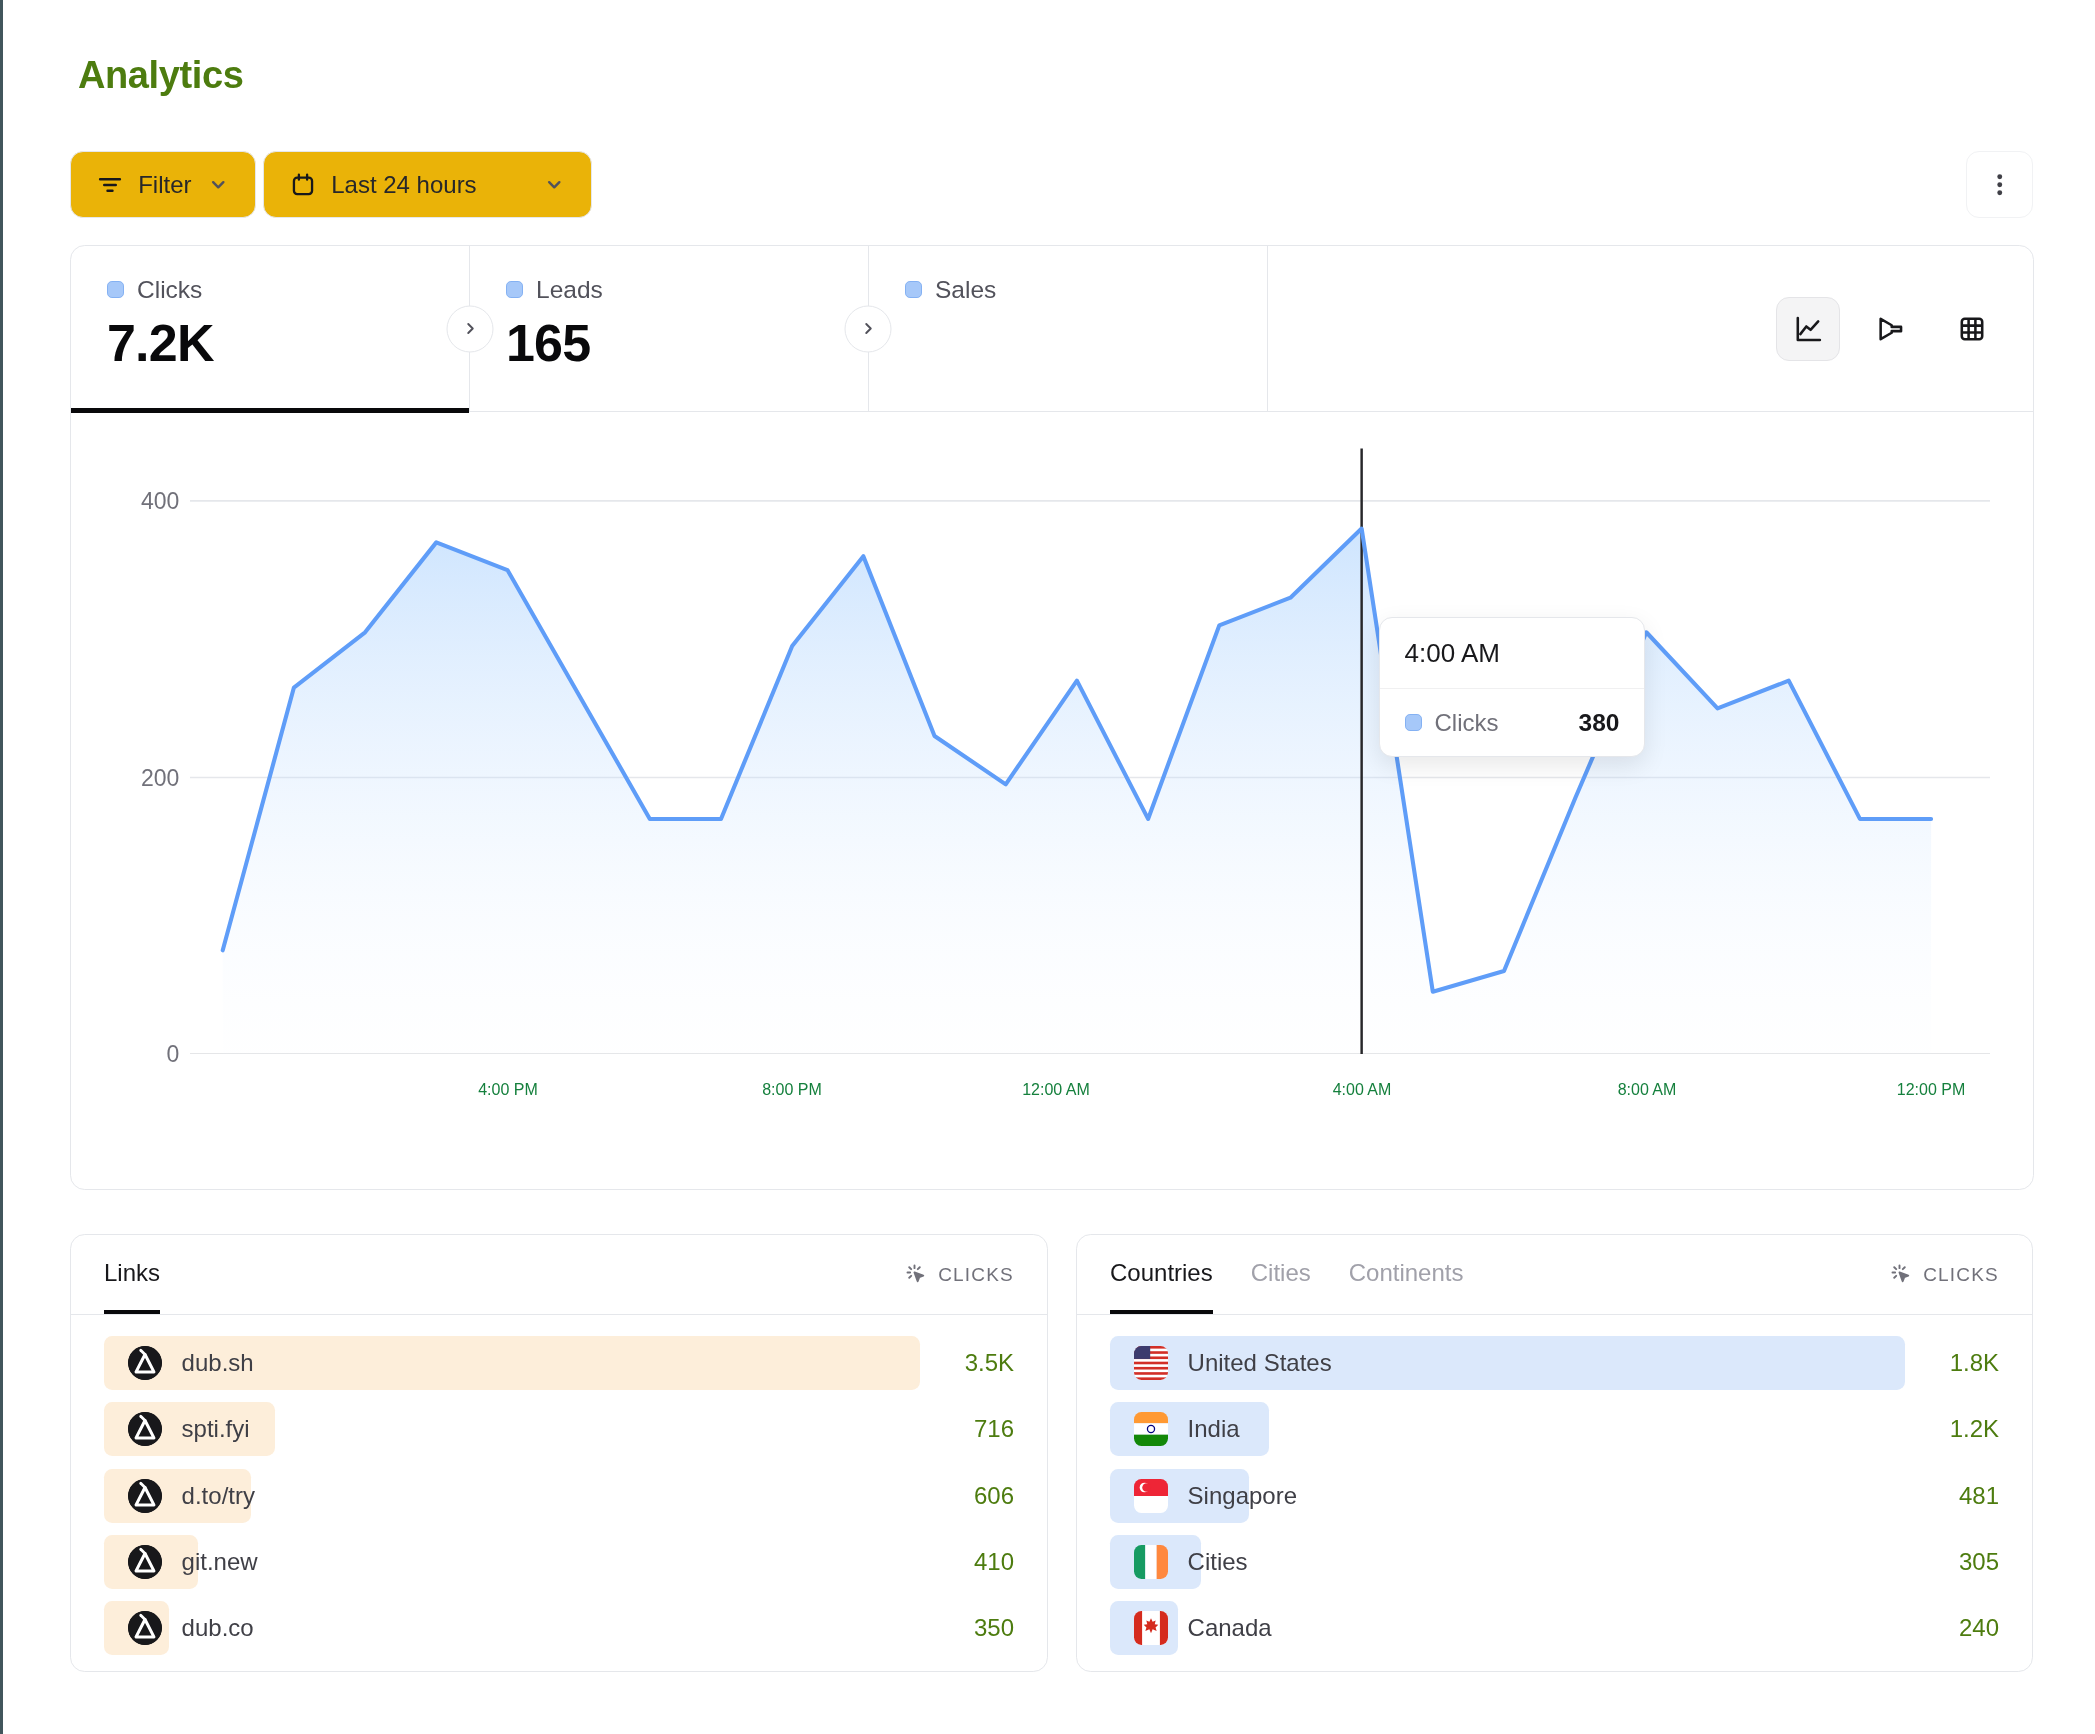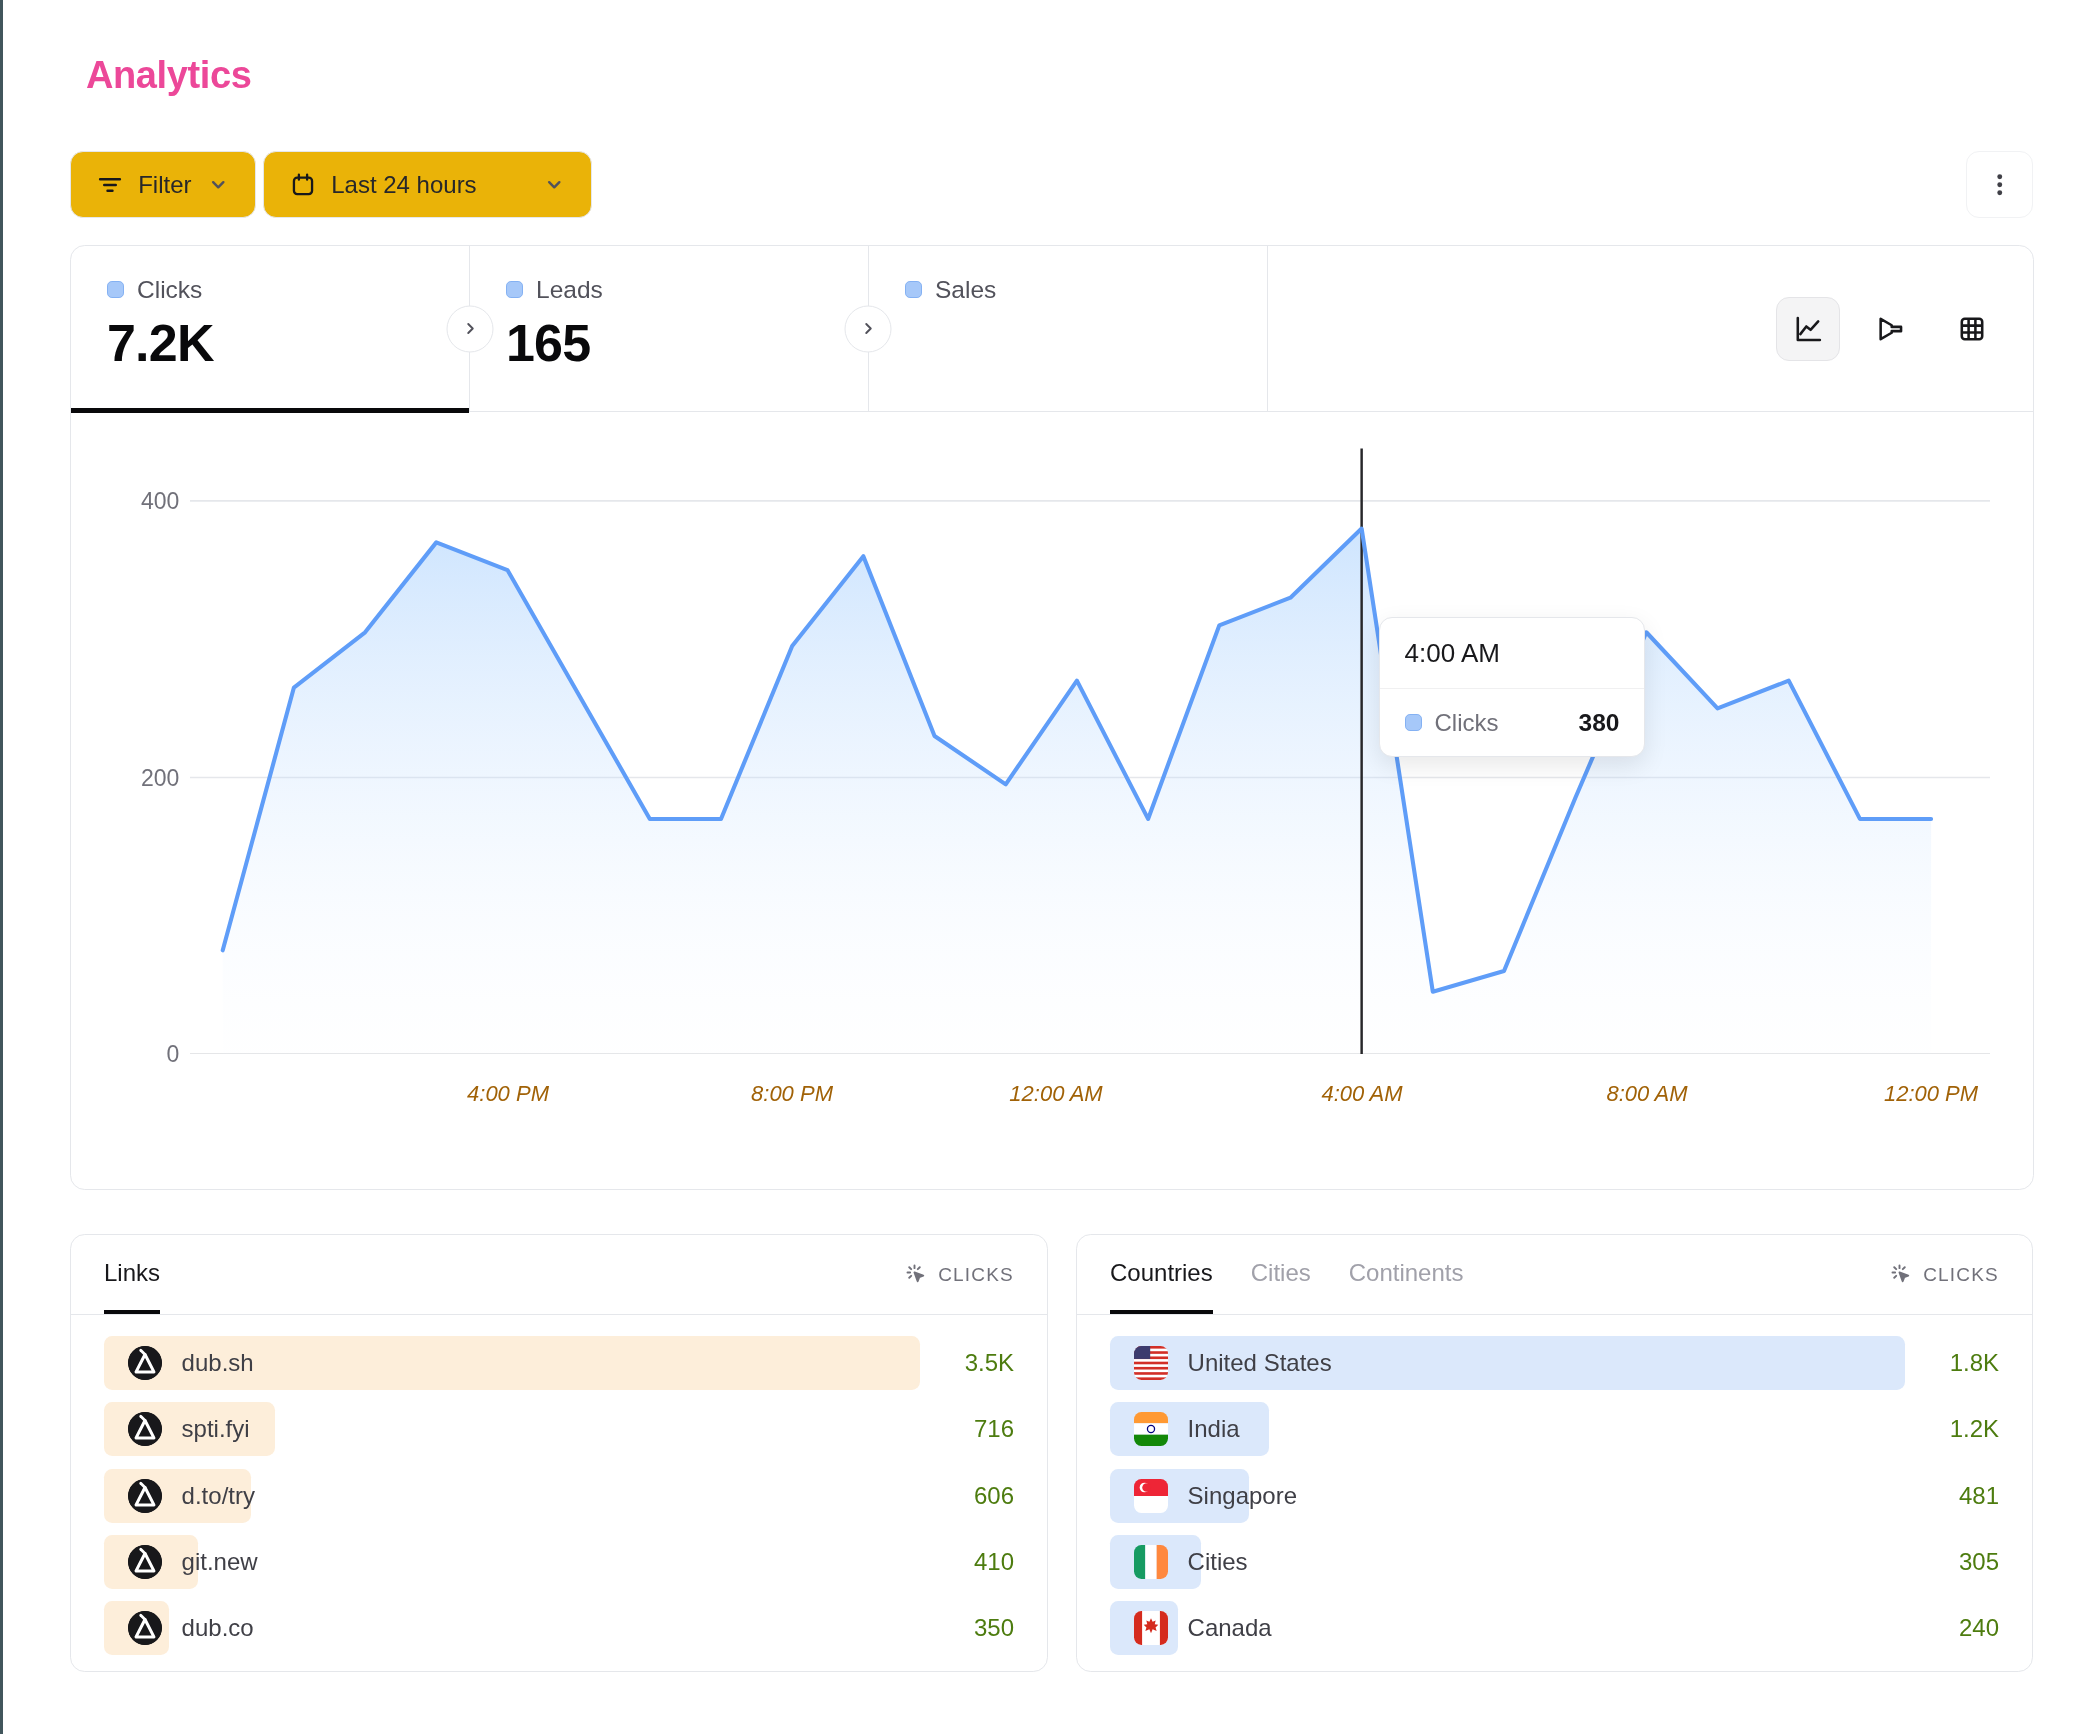--- a/index.html
+++ b/index.html
@@ -4,21 +4,21 @@
 <style>
   * { margin:0; padding:0; box-sizing:border-box; }
   html,body { background:#fff; }
   body {
     width:2096px; height:1735px; position:relative; overflow:hidden;
     font-family:"Liberation Sans","DejaVu Sans",sans-serif; color:#18181b;
   }
   .edge { position:absolute; left:0; top:0; bottom:0; width:2.5px; background:#41565c; }
 
   
-  .page-title { position:absolute; left:86px; top:54px; font-size:38px; font-weight:700; letter-spacing:-0.4px; color:#ec4899; }
+  .page-title { position:absolute; left:78px; top:54px; font-size:38px; font-weight:700; letter-spacing:-0.4px; color:#4d7c0f; }
 
   .toolbar-btn {
     position:absolute; top:151px; height:67px; background:#eab308;
     border:1.6px solid #e5e7eb; border-radius:13px; display:flex; align-items:center;
     gap:14.7px; padding:0 24.5px; font-size:24px; color:#27272a; cursor:pointer;
   }
   #filter-btn { left:70px; }
   #date-btn { left:263px; width:329px; }
   #date-btn .chev { margin-left:auto; }
   .icon-sm { width:28px; height:28px; flex:0 0 auto; }
@@ -49,21 +49,21 @@
 
   .charttype-group { position:absolute; right:29.5px; top:51px; display:flex; gap:18px; align-items:center; }
   .ct-btn { width:64px; height:64px; border-radius:13px; display:flex; align-items:center; justify-content:center; cursor:pointer; background:#fff; border:1.6px solid transparent; }
   .ct-btn.active { background:#f4f4f5; border-color:#e4e4e7; }
   .ct-btn svg { width:34px; height:34px; }
 
   
   .chart-wrap { position:absolute; left:0; right:0; top:166px; bottom:0; }
   .y-label { position:absolute; left:16.4px; width:92px; text-align:right; font-size:23px; color:#71717a; }
   .x-axis { position:absolute; left:119px; top:669px; width:1800px; height:36px; }
-  .x-label { position:absolute; transform:translateX(-50%); font-size:22px; color:#a16207; white-space:nowrap;font-style:italic; }
+  .x-label { position:absolute; transform:translateX(-50%); font-size:16px; color:#15803d; white-space:nowrap; }
   #plot { position:absolute; left:119px; top:30px; width:1800px; height:612px; }
 
   .tooltip {
     position:absolute; left:1308px; top:205px; width:266px; background:#fff;
     border:1.6px solid #e5e7eb; border-radius:13px; box-shadow:0 8.2px 24.5px rgba(0,0,0,.09);
     z-index:5;
   }
   .tooltip .tt-head { padding:19.6px 24.5px; font-size:26px; color:#18181b; border-bottom:1.6px solid #f0f0f1; }
   .tooltip .tt-row { display:flex; align-items:center; gap:13px; padding:19.6px 24.5px; }
   .tooltip .tt-series { font-size:24px; color:#71717a; }

